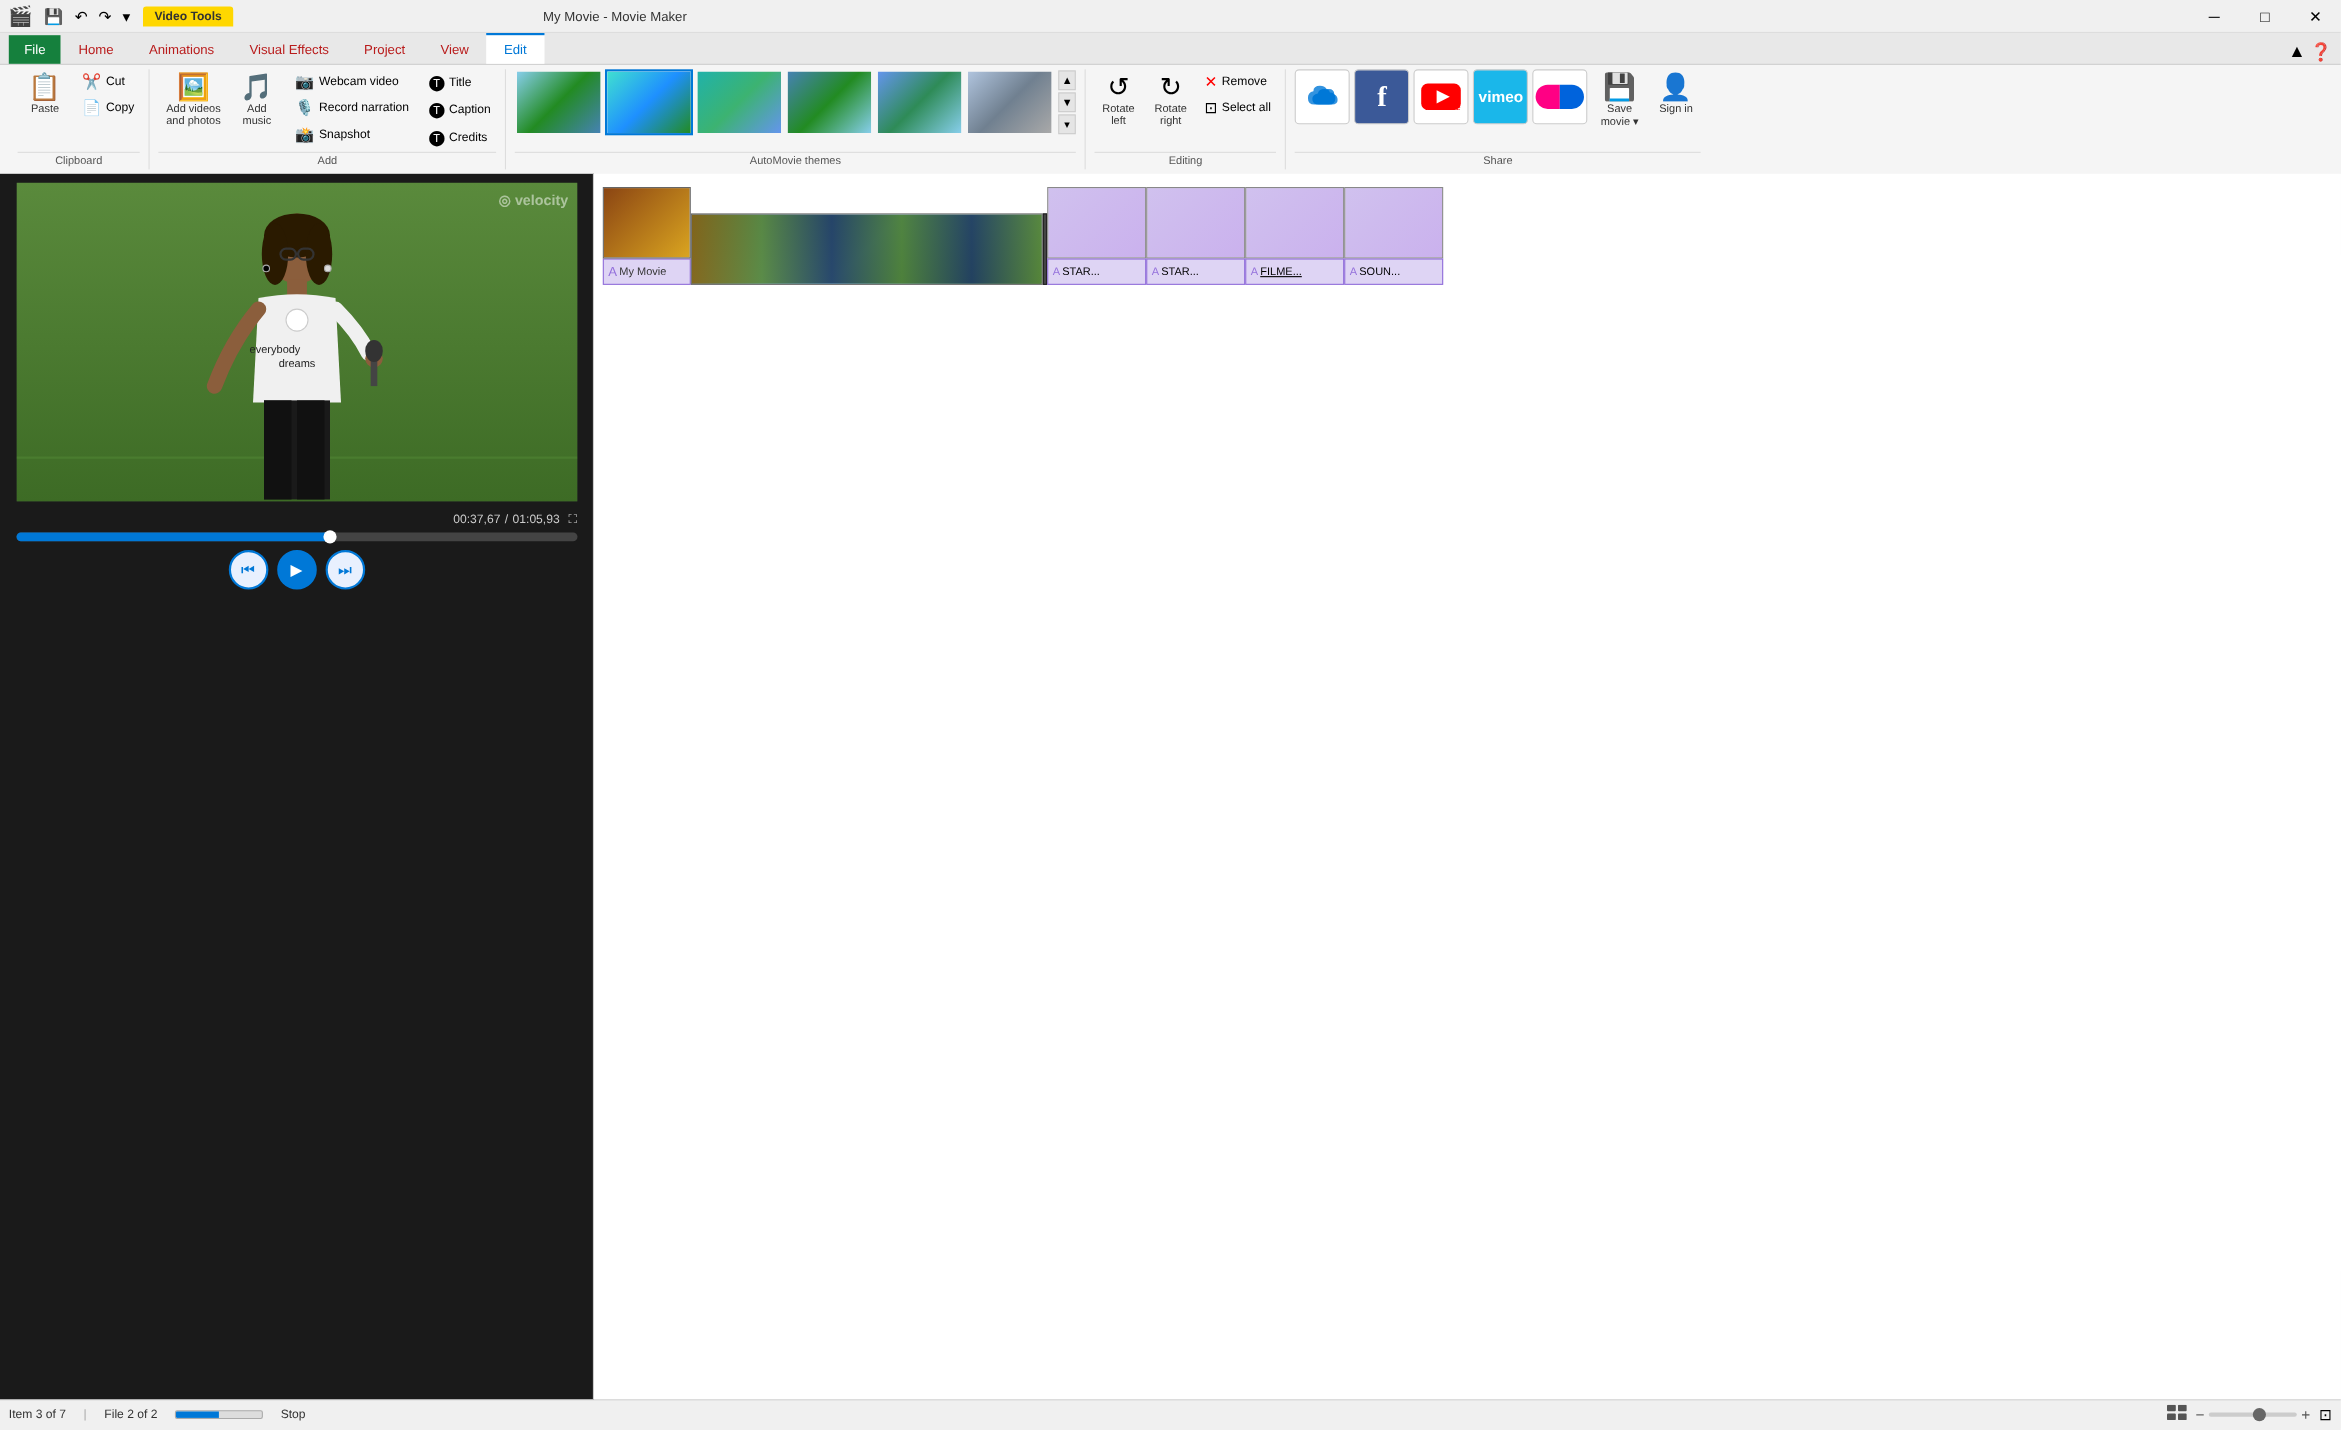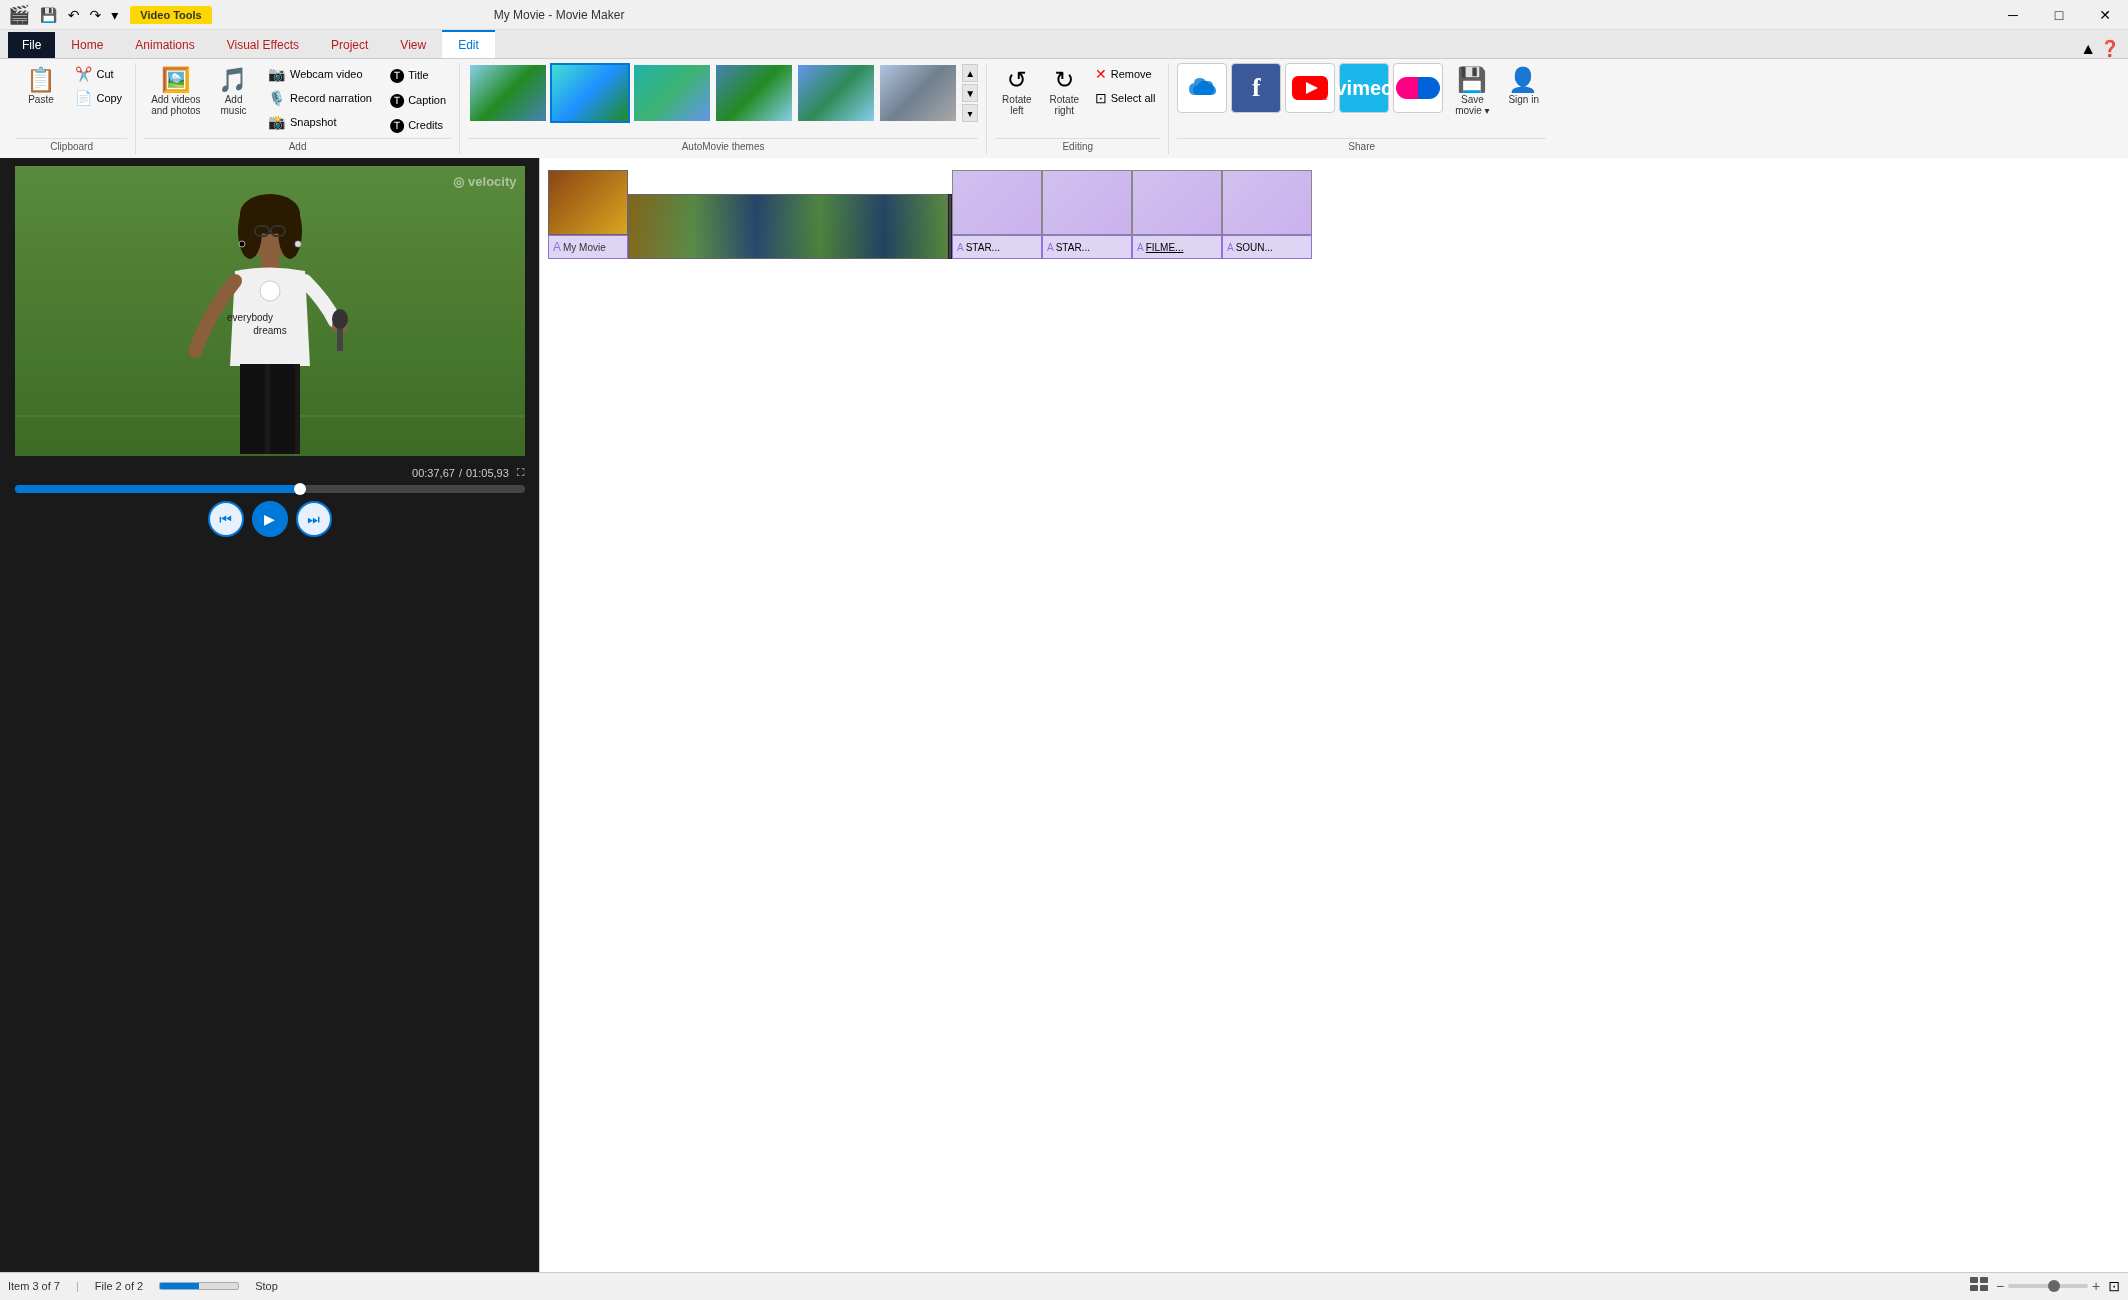--- a/index.html
+++ b/index.html
@@ -366,21 +366,21 @@
   <div class="video-tools-label">Video Tools</div>
   <span style="font-size:12px; color:#333; margin-left:280px;">My Movie - Movie Maker</span>
   <div style="margin-left:auto; display:flex;">
     <button class="title-bar-btn">─</button>
     <button class="title-bar-btn">□</button>
     <button class="title-bar-btn close">✕</button>
   </div>
 </div>
 
 <div class="ribbon-tab-bar">
-  <button class="ribbon-tab" style="background:#0f172a; color:white; padding: 6px 14px;">File</button>
+  <button class="ribbon-tab" style="background:#15803d; color:white; padding: 6px 14px;">File</button>
   <button class="ribbon-tab">Home</button>
   <button class="ribbon-tab">Animations</button>
   <button class="ribbon-tab">Visual Effects</button>
   <button class="ribbon-tab">Project</button>
   <button class="ribbon-tab">View</button>
   <button class="ribbon-tab active">Edit</button>
   <div style="margin-left:auto; display:flex; align-items:center; gap:4px;">
     <button style="background:transparent;border:none;cursor:pointer;font-size:16px;">▲</button>
     <button style="background:transparent;border:none;cursor:pointer;font-size:16px;">❓</button>
   </div>
@@ -518,21 +518,21 @@
       </div>
       <div class="share-icon youtube" title="YouTube" style="background:white; border:1px solid #ccc;">
         <svg width="38" height="28" viewBox="0 0 38 28">
           <rect x="1" y="2" width="36" height="24" rx="6" fill="#ff0000"></rect>
           <polygon points="15,8 27,14 15,20" fill="white"></polygon>
           <text x="3" y="26" font-size="8" fill="#ff0000" font-weight="bold">You</text>
           <text x="19" y="26" font-size="8" fill="#ff0000">Tube</text>
         </svg>
       </div>
       <div class="share-icon vimeo" title="Vimeo" style="background:#1ab7ea;">
-        <span style="font-size:20px; color:white; font-weight:bold;">vimeo</span>
+        <span style="font-size:14px; color:white; font-weight:bold;">vimeo</span>
       </div>
       <div class="share-icon" title="Flickr" style="background:white; padding:0; display:flex; align-items:center; justify-content:center;">
         <div class="flickr-dots">
           <div class="flickr-dot-1"></div>
           <div class="flickr-dot-2"></div>
         </div>
       </div>
       <button class="ribbon-btn" style="min-width:50px;">
         <span class="ribbon-btn-icon">💾</span>
         <span class="ribbon-btn-label">Save<br>movie ▾</span>

